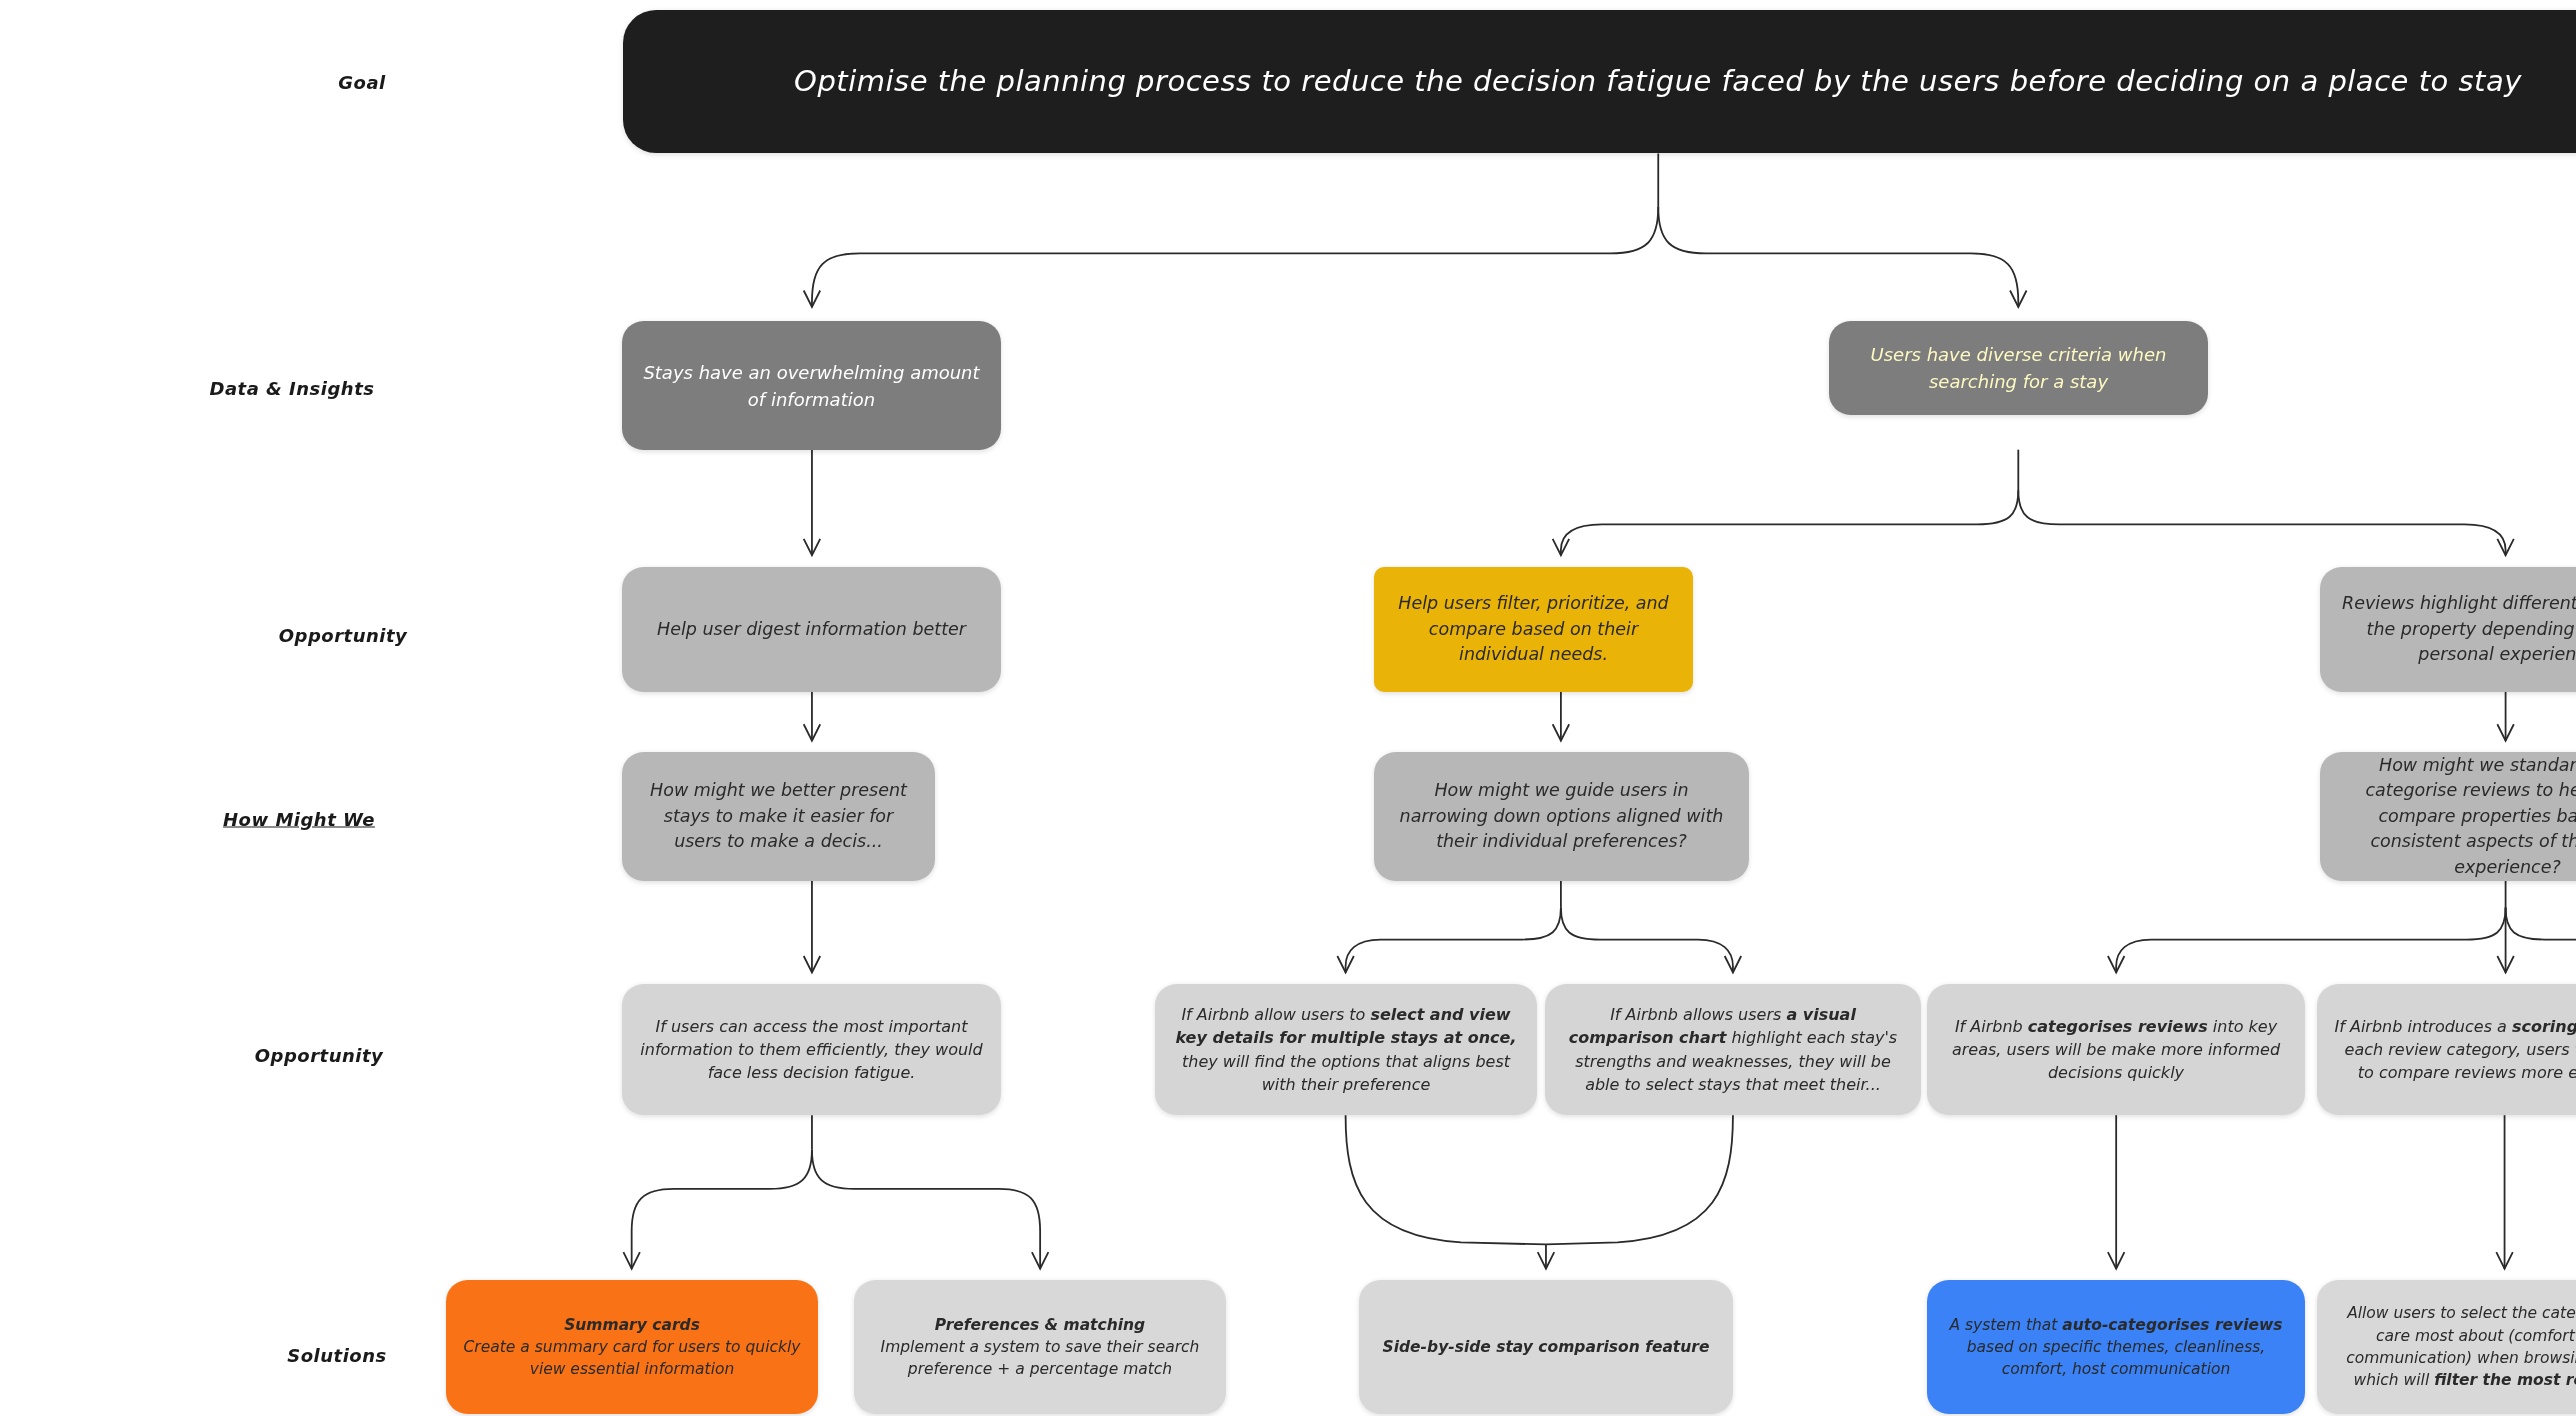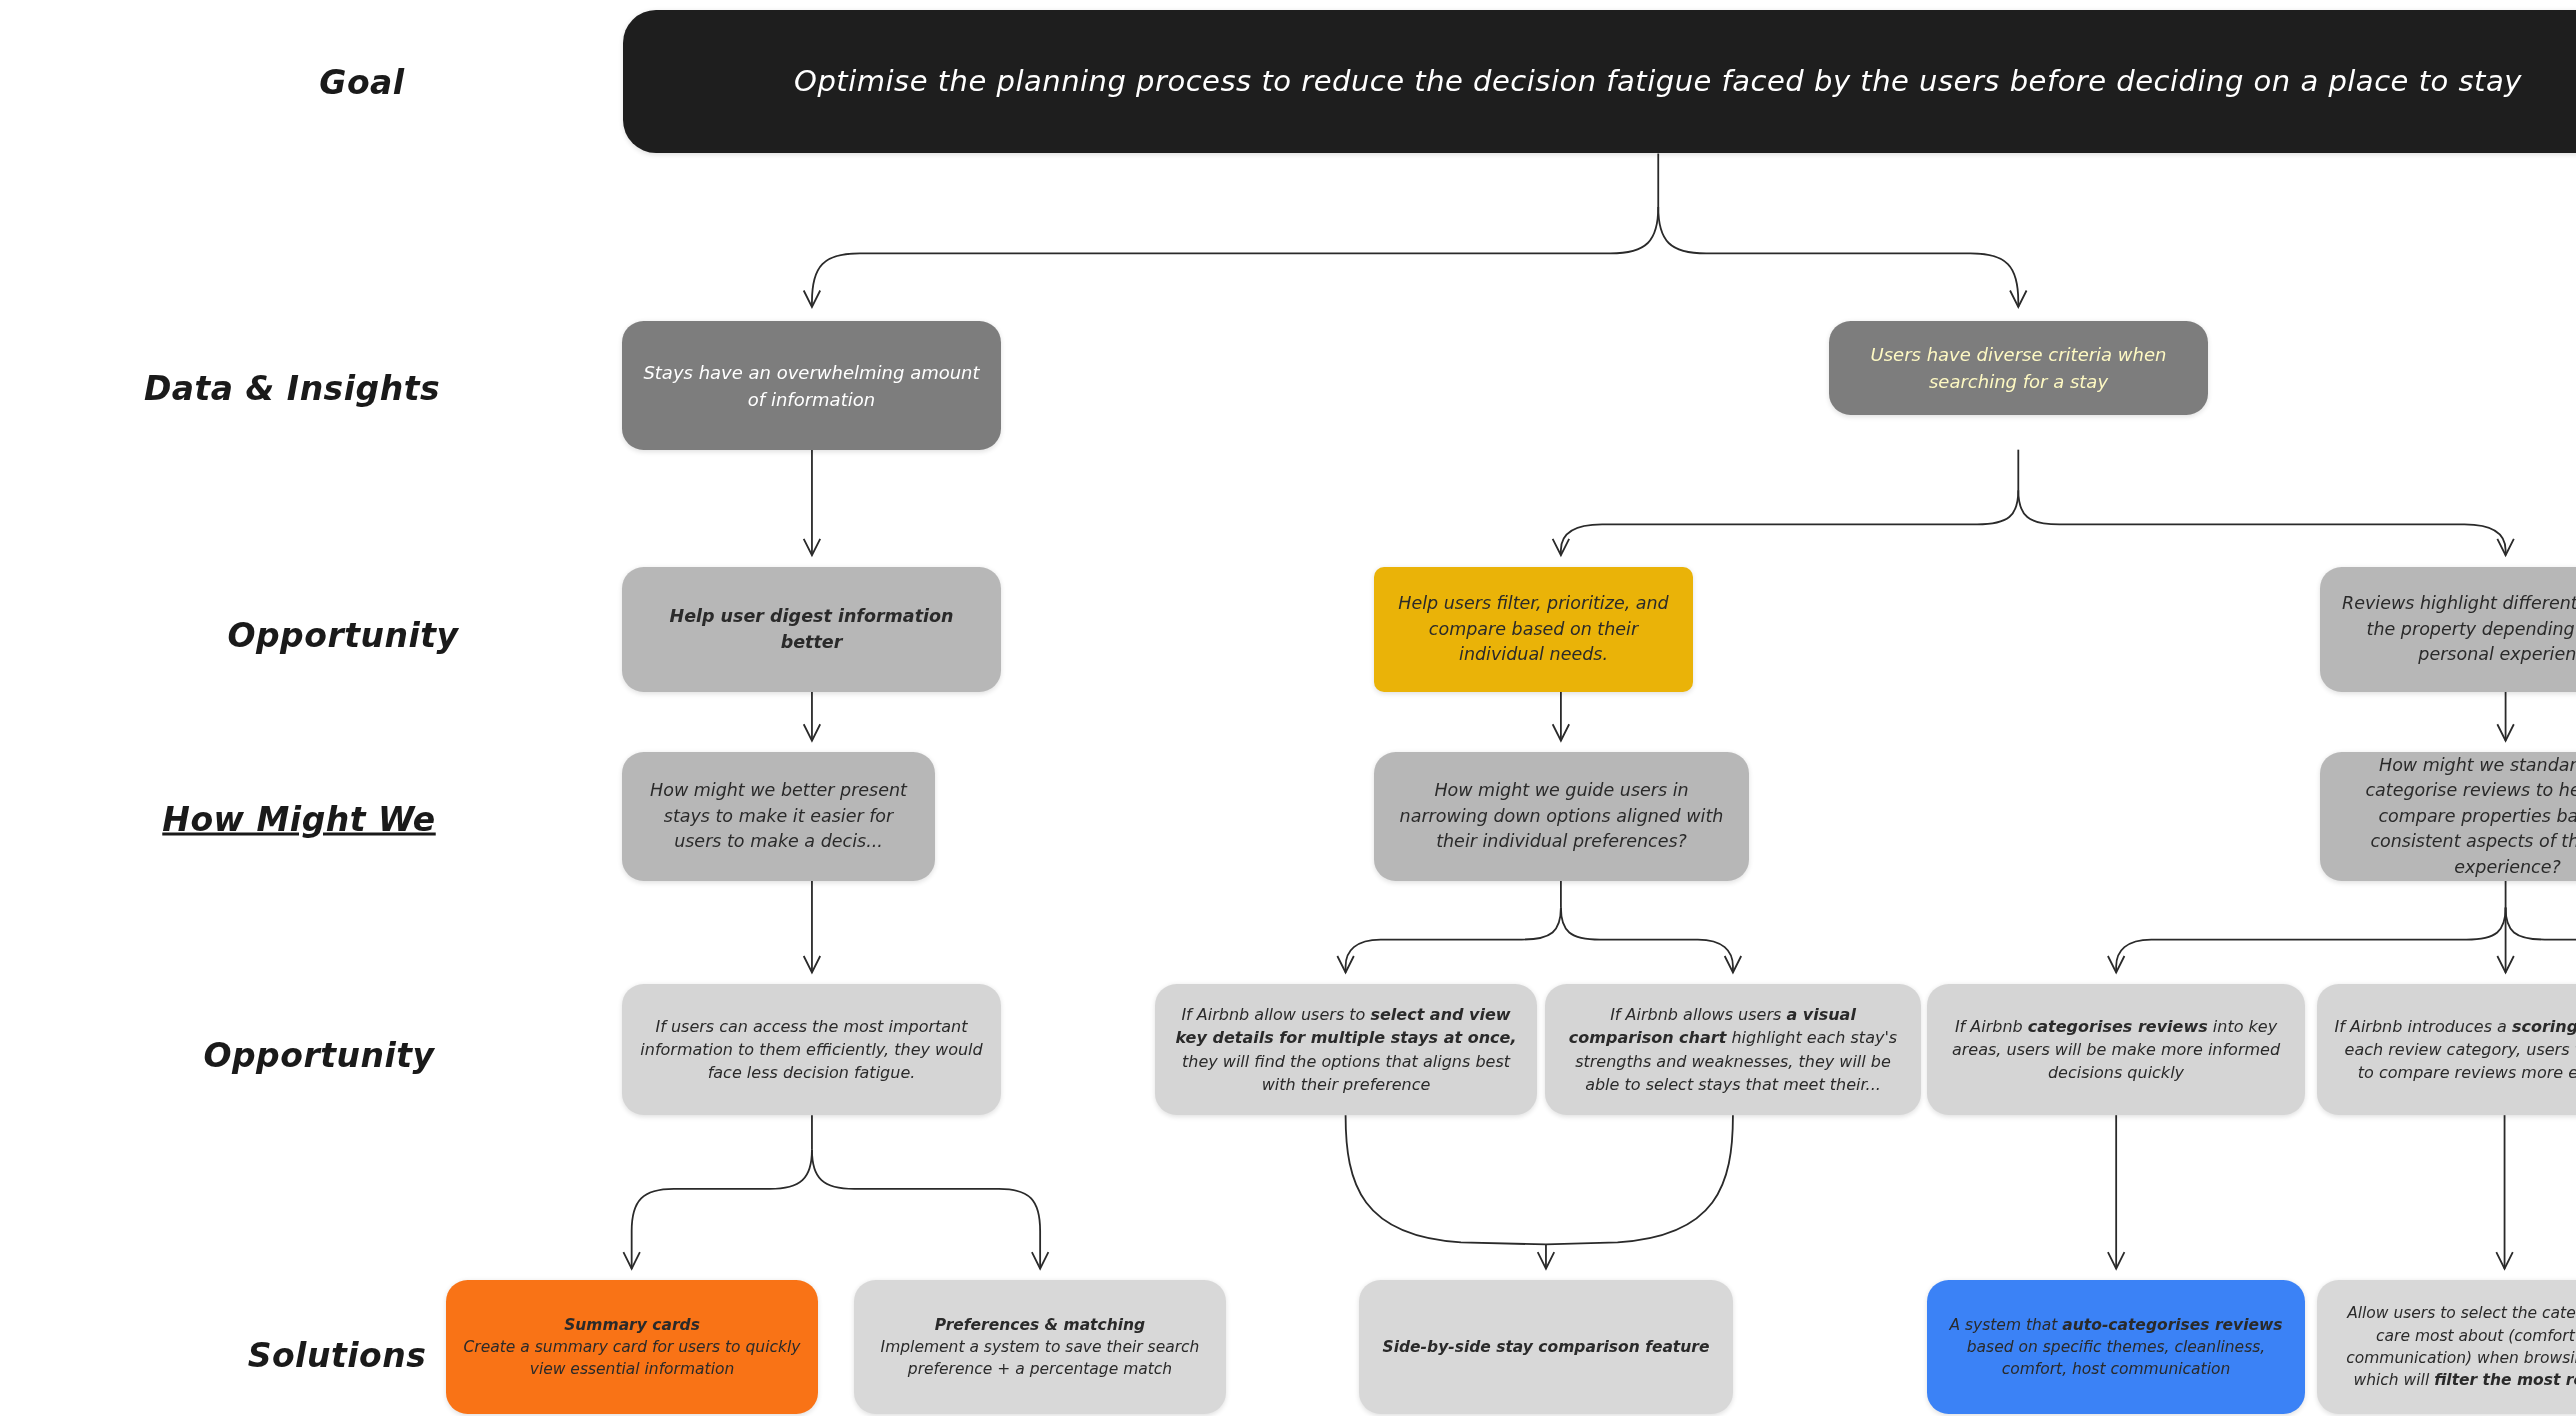--- a/index.html
+++ b/index.html
@@ -41,21 +41,21 @@
   }
   .insight-node { font-size: 18px; line-height: 1.5; }
   .mid-node    { font-size: 17.5px; line-height: 1.45; }
   .hyp-node    { font-size: 16px; line-height: 1.44; }
   .sol-node    { font-size: 15.5px; line-height: 1.44; }
   .rowlabel {
     position: absolute;
     transform: translate(-50%, -50%);
     font-weight: 700;
     font-style: italic;
-    font-size: 33px;
+    font-size: 18px;
     white-space: nowrap;
     letter-spacing: 0.5px;
   }
   b { font-weight: 700; }
 </style>
 </head>
 <body>
 
 <div id="canvas" style="background: rgb(255, 255, 255);">
 
@@ -114,21 +114,21 @@
     <span class="txt">Optimise the planning process to reduce the decision fatigue faced by the users before deciding on a place to stay</span>
   </div>
 
   <div class="node insight-node" style="left: 622px; top: 321px; width: 379px; height: 129px; background: rgb(125, 125, 125); color: rgb(255, 255, 255);">
     <span class="txt">Stays have an overwhelming amount of information</span>
   </div>
   <div class="node insight-node" style="left: 1829px; top: 321px; width: 379px; height: 94px; background: rgb(125, 125, 125); color: #fef9c3;">
     <span class="txt">Users have diverse criteria when searching for a stay</span>
   </div>
 
-  <div class="node mid-node" style="left: 622px; top: 567px; width: 379px; height: 125px; background: rgb(183, 183, 183); color: rgb(42, 42, 42); font-weight: bold;">
+  <div class="node mid-node" style="left: 622px; top: 567px; width: 379px; height: 125px; background: rgb(183, 183, 183); color: rgb(42, 42, 42);">
     <span class="txt">Help user digest information better</span>
   </div>
   <div class="node mid-node" style="left: 1374px; top: 567px; width: 319px; height: 125px; background: #eab308; color: rgb(42, 42, 42); border-radius: 10px;">
     <span class="txt">Help users filter, prioritize, and compare based on their individual needs.</span>
   </div>
   <div class="node mid-node" style="left: 2320px; top: 567px; width: 375px; height: 125px; background: rgb(183, 183, 183); color: rgb(42, 42, 42);">
     <span class="txt">Reviews highlight different aspects of the property depending on their personal experience</span>
   </div>
 
   <div class="node mid-node" style="left: 622px; top: 752px; width: 313px; height: 129px; background: rgb(183, 183, 183); color: rgb(42, 42, 42);">

